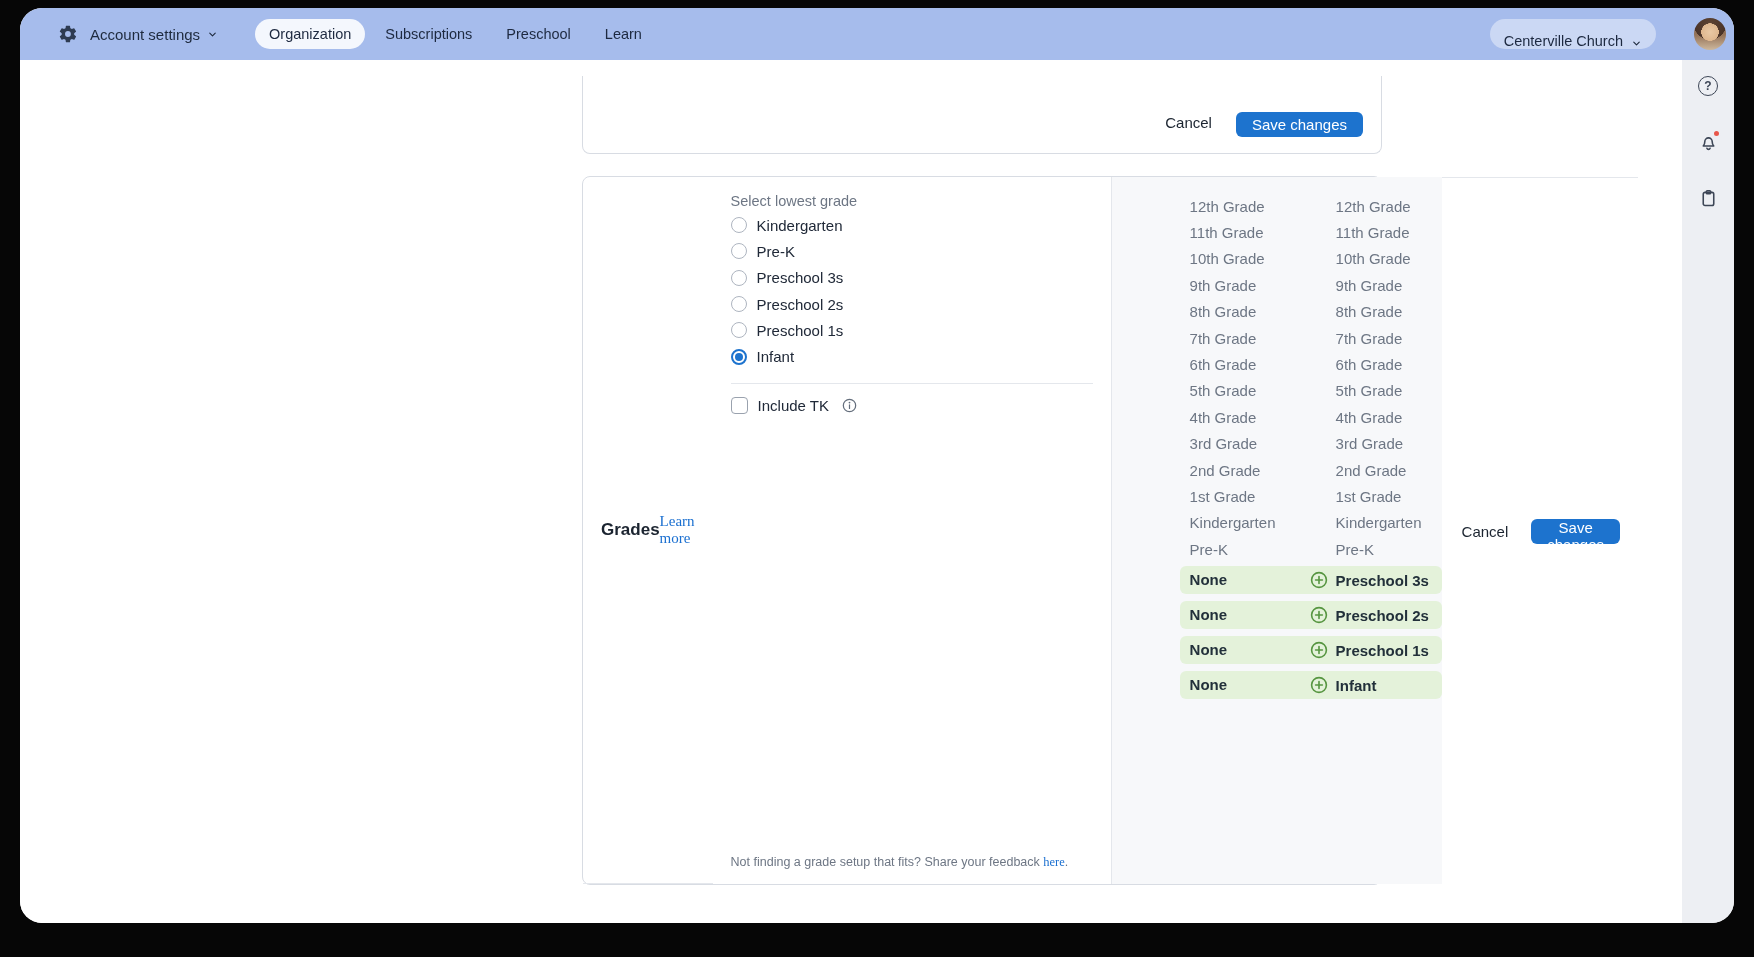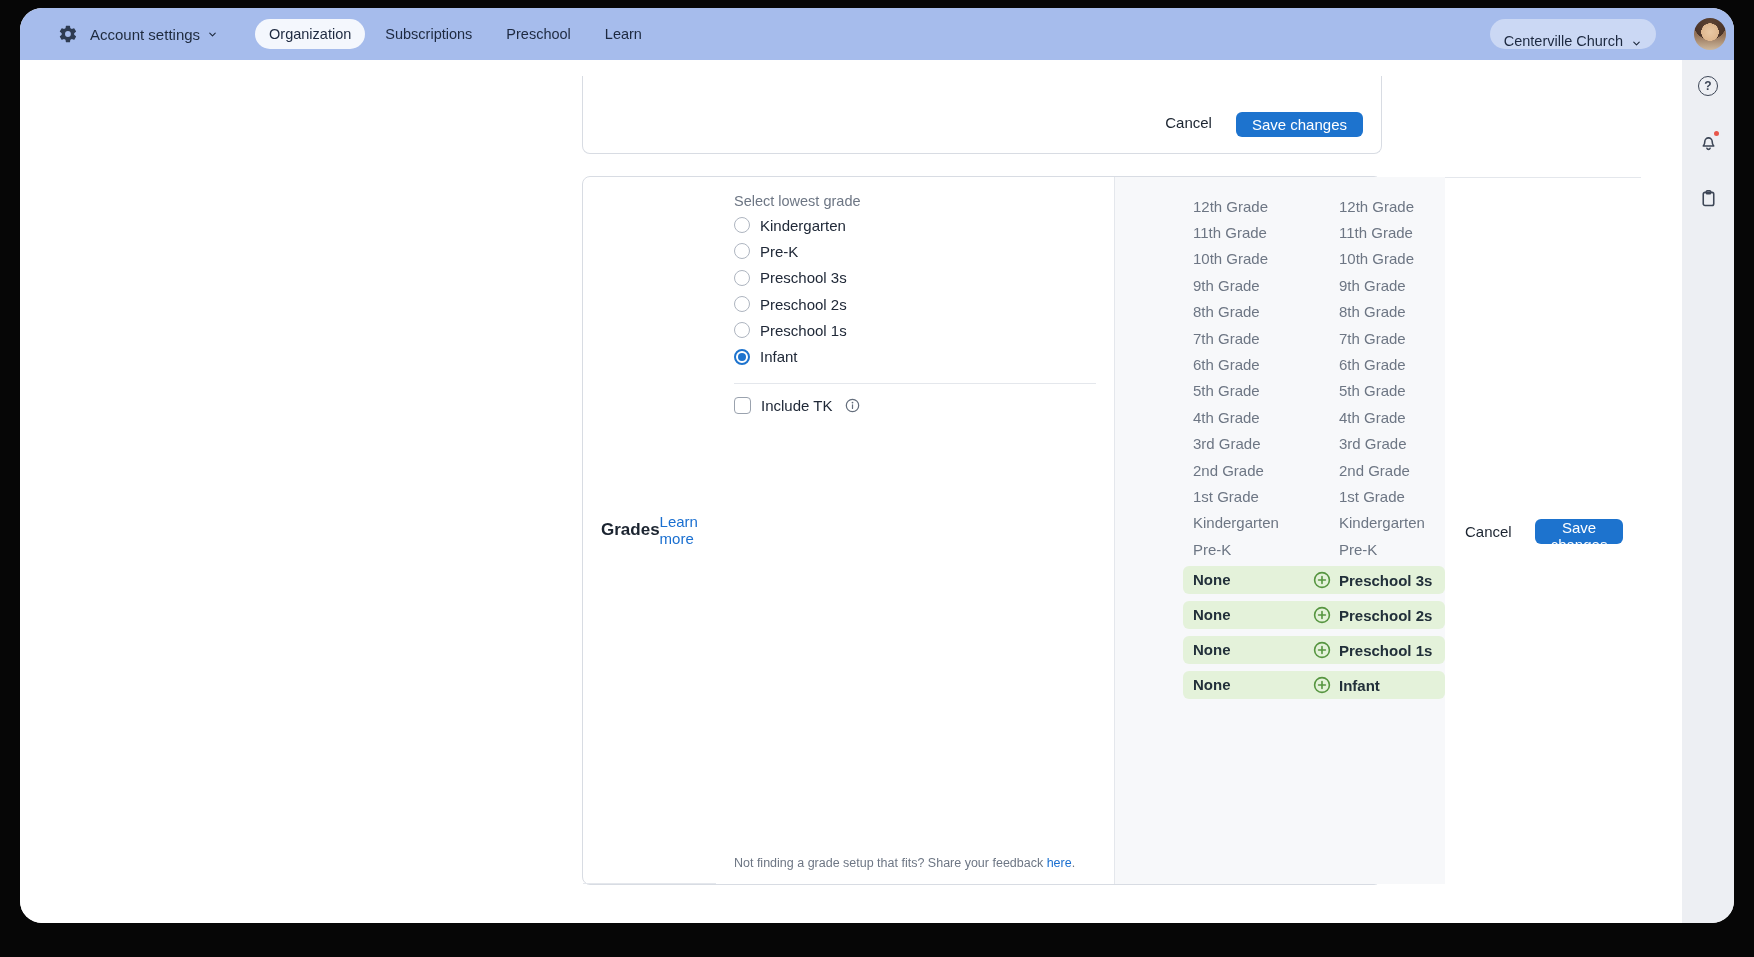--- a/index.html
+++ b/index.html
@@ -68,21 +68,21 @@
     height:25px; padding:0 16px; border:none; border-radius:6px;
     background:var(--accent,#1d73ce); color:#fff; cursor:pointer;
     font:500 15px "Liberation Sans","DejaVu Sans",sans-serif;
   }
   .grades-card{ margin-top:22px; height:709px; display:flex; flex-direction:row; }
   .card-header{
     flex:0 0 61px; display:flex; align-items:center; justify-content:space-between;
     padding:0 18px; border-bottom:1px solid #e4e7ec;
   }
   .card-title{ font-size:17px; font-weight:700; color:#1b2430; }
-  .link{ color:var(--link,#1a6fd0); text-decoration:none; font-size:15px; cursor:pointer; }
+  .link{ color:var(--link,#1a6fd0); text-decoration:none; font-size:15px; cursor:pointer;font-family:Liberation Serif, serif; }
   .card-body{ flex:1; display:flex; min-height:0; }
   .left-col{
     flex:0 0 399px; width:399px; display:flex; flex-direction:column;
     padding:16px 18px 14px; border-right:1px solid #e4e7ec;
   }
   .select-label{ font-size:14.5px; color:#6d7684; margin-bottom:3px; }
   .radio-row{ display:flex; align-items:center; gap:10px; height:26.3px; cursor:pointer; }
   .radio{
     width:16px; height:16px; border-radius:50%; border:1.5px solid #aeb5c0;
     background:#fff; position:relative; flex:0 0 16px; cursor:pointer;

